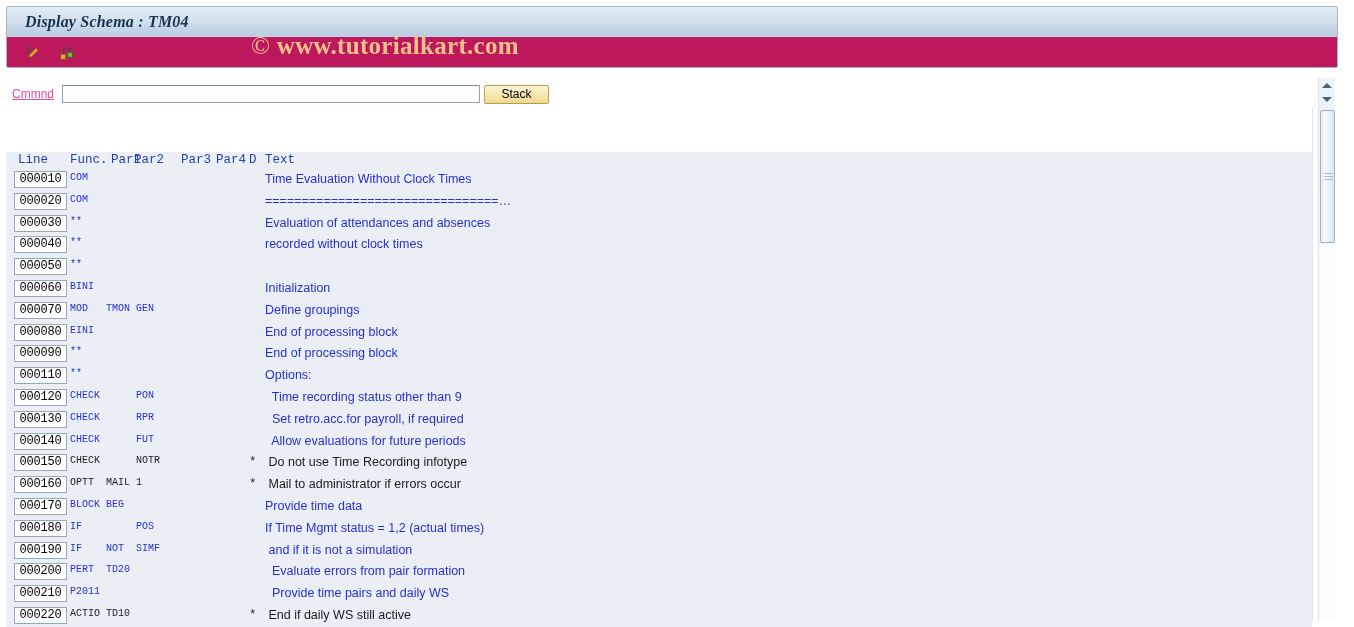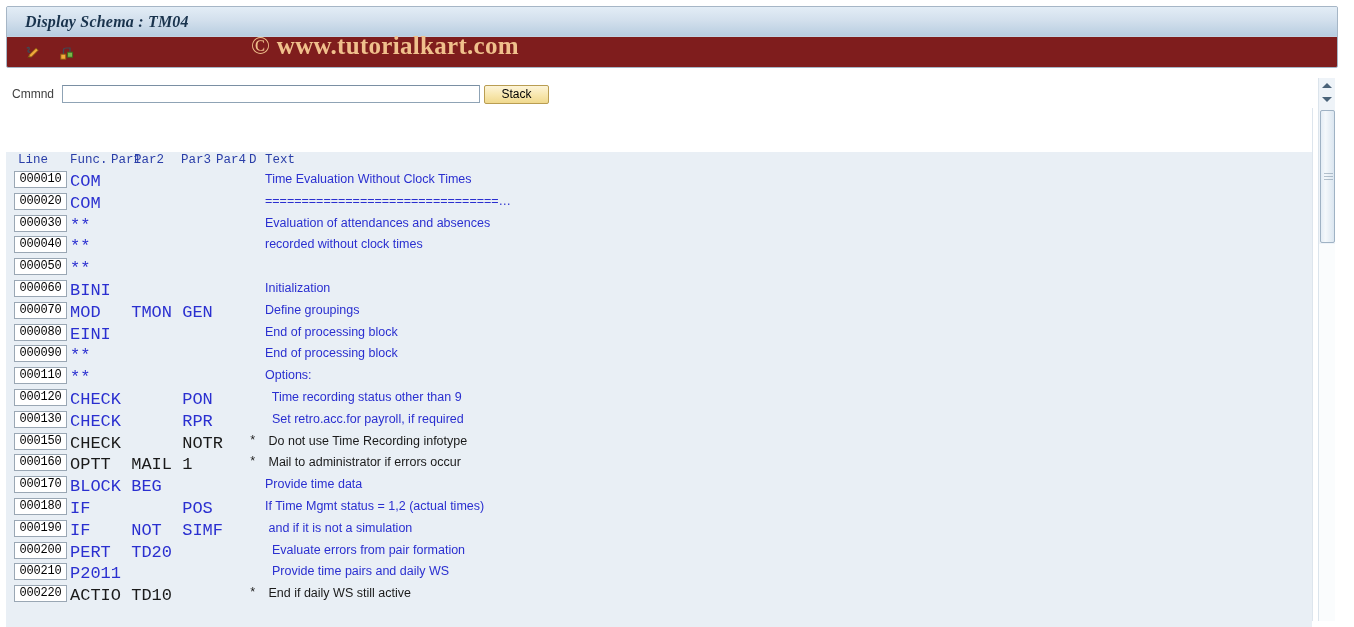--- a/index.html
+++ b/index.html
@@ -50,21 +50,21 @@
     font-family: "Liberation Serif", serif;
     font-style: italic;
     font-weight: bold;
     font-size: 16px;
     color: #19334d;
     letter-spacing: 0.2px;
   }
 
   .toolbar {
     height: 31px;
-    background: #7f1d1d;
+    background: #be185d;
     display: flex;
     align-items: center;
     padding-left: 14px;
     gap: 10px;
     position: relative;
   }
 
   .tb-btn {
     width: 22px;
     height: 22px;
@@ -98,24 +98,25 @@
     top: 82px;
     width: 1332px;
     height: 24px;
     display: flex;
     align-items: center;
     box-sizing: border-box;
   }
 
   .cmd-label {
     font-size: 12px;
-    color: #404040;
+    color: #ec4899;
     width: 56px;
     padding-left: 6px;
     box-sizing: border-box;
+    text-decoration: underline;
   }
 
   .cmd-input {
     width: 418px;
     height: 18px;
     border: 1px solid #8fa3b5;
     border-top-color: #7a8fa3;
     background: #ffffff;
     font-family: "Liberation Sans", sans-serif;
     font-size: 12px;
@@ -186,21 +187,21 @@
     line-height: 15px;
     text-align: center;
     letter-spacing: -0.2px;
   }
 
   .code {
     position: absolute;
     left: 64px;
     top: 3px;
     font-family: "Liberation Mono", monospace;
-    font-size: 17px;
+    font-size: 10px;
     color: #2a2fd0;
     white-space: pre;
     letter-spacing: 0px;
   }
   .code.deact { color: #1a1a1a; }
 
   .dcol {
     position: absolute;
     left: 243px;
     top: 3px;
@@ -360,20 +361,21 @@
         <div class="row"><div class="linebox">000030</div><div class="code">**</div><div class="dcol"></div><div class="text">Evaluation of attendances and absences</div></div>
         <div class="row"><div class="linebox">000040</div><div class="code">**</div><div class="dcol"></div><div class="text">recorded without clock times</div></div>
         <div class="row"><div class="linebox">000050</div><div class="code">**</div><div class="dcol"></div><div class="text"></div></div>
         <div class="row"><div class="linebox">000060</div><div class="code">BINI</div><div class="dcol"></div><div class="text">Initialization</div></div>
         <div class="row"><div class="linebox">000070</div><div class="code">MOD   TMON GEN</div><div class="dcol"></div><div class="text">Define groupings</div></div>
         <div class="row"><div class="linebox">000080</div><div class="code">EINI</div><div class="dcol"></div><div class="text">End of processing block</div></div>
         <div class="row"><div class="linebox">000090</div><div class="code">**</div><div class="dcol"></div><div class="text">End of processing block</div></div>
         <div class="row"><div class="linebox">000110</div><div class="code">**</div><div class="dcol"></div><div class="text">Options:</div></div>
         <div class="row"><div class="linebox">000120</div><div class="code">CHECK      PON</div><div class="dcol"></div><div class="text">  Time recording status other than 9</div></div>
         <div class="row"><div class="linebox">000130</div><div class="code">CHECK      RPR</div><div class="dcol"></div><div class="text">  Set retro.acc.for payroll, if required</div></div>
+        <div class="row"><div class="linebox">000140</div><div class="code">CHECK      FUT</div><div class="dcol"></div><div class="text">  Allow evaluations for future periods</div></div>
         <div class="row"><div class="linebox">000150</div><div class="code deact">CHECK      NOTR</div><div class="dcol">*</div><div class="text deact"> Do not use Time Recording infotype</div></div>
         <div class="row"><div class="linebox">000160</div><div class="code deact">OPTT  MAIL 1</div><div class="dcol">*</div><div class="text deact"> Mail to administrator if errors occur</div></div>
         <div class="row"><div class="linebox">000170</div><div class="code">BLOCK BEG</div><div class="dcol"></div><div class="text">Provide time data</div></div>
         <div class="row"><div class="linebox">000180</div><div class="code">IF         POS</div><div class="dcol"></div><div class="text">If Time Mgmt status = 1,2 (actual times)</div></div>
         <div class="row"><div class="linebox">000190</div><div class="code">IF    NOT  SIMF</div><div class="dcol"></div><div class="text"> and if it is not a simulation</div></div>
         <div class="row"><div class="linebox">000200</div><div class="code">PERT  TD20</div><div class="dcol"></div><div class="text">  Evaluate errors from pair formation</div></div>
         <div class="row"><div class="linebox">000210</div><div class="code">P2011</div><div class="dcol"></div><div class="text">  Provide time pairs and daily WS</div></div>
         <div class="row"><div class="linebox">000220</div><div class="code deact">ACTIO TD10</div><div class="dcol">*</div><div class="text deact"> End if daily WS still active</div></div>
       </div>
   </div>

